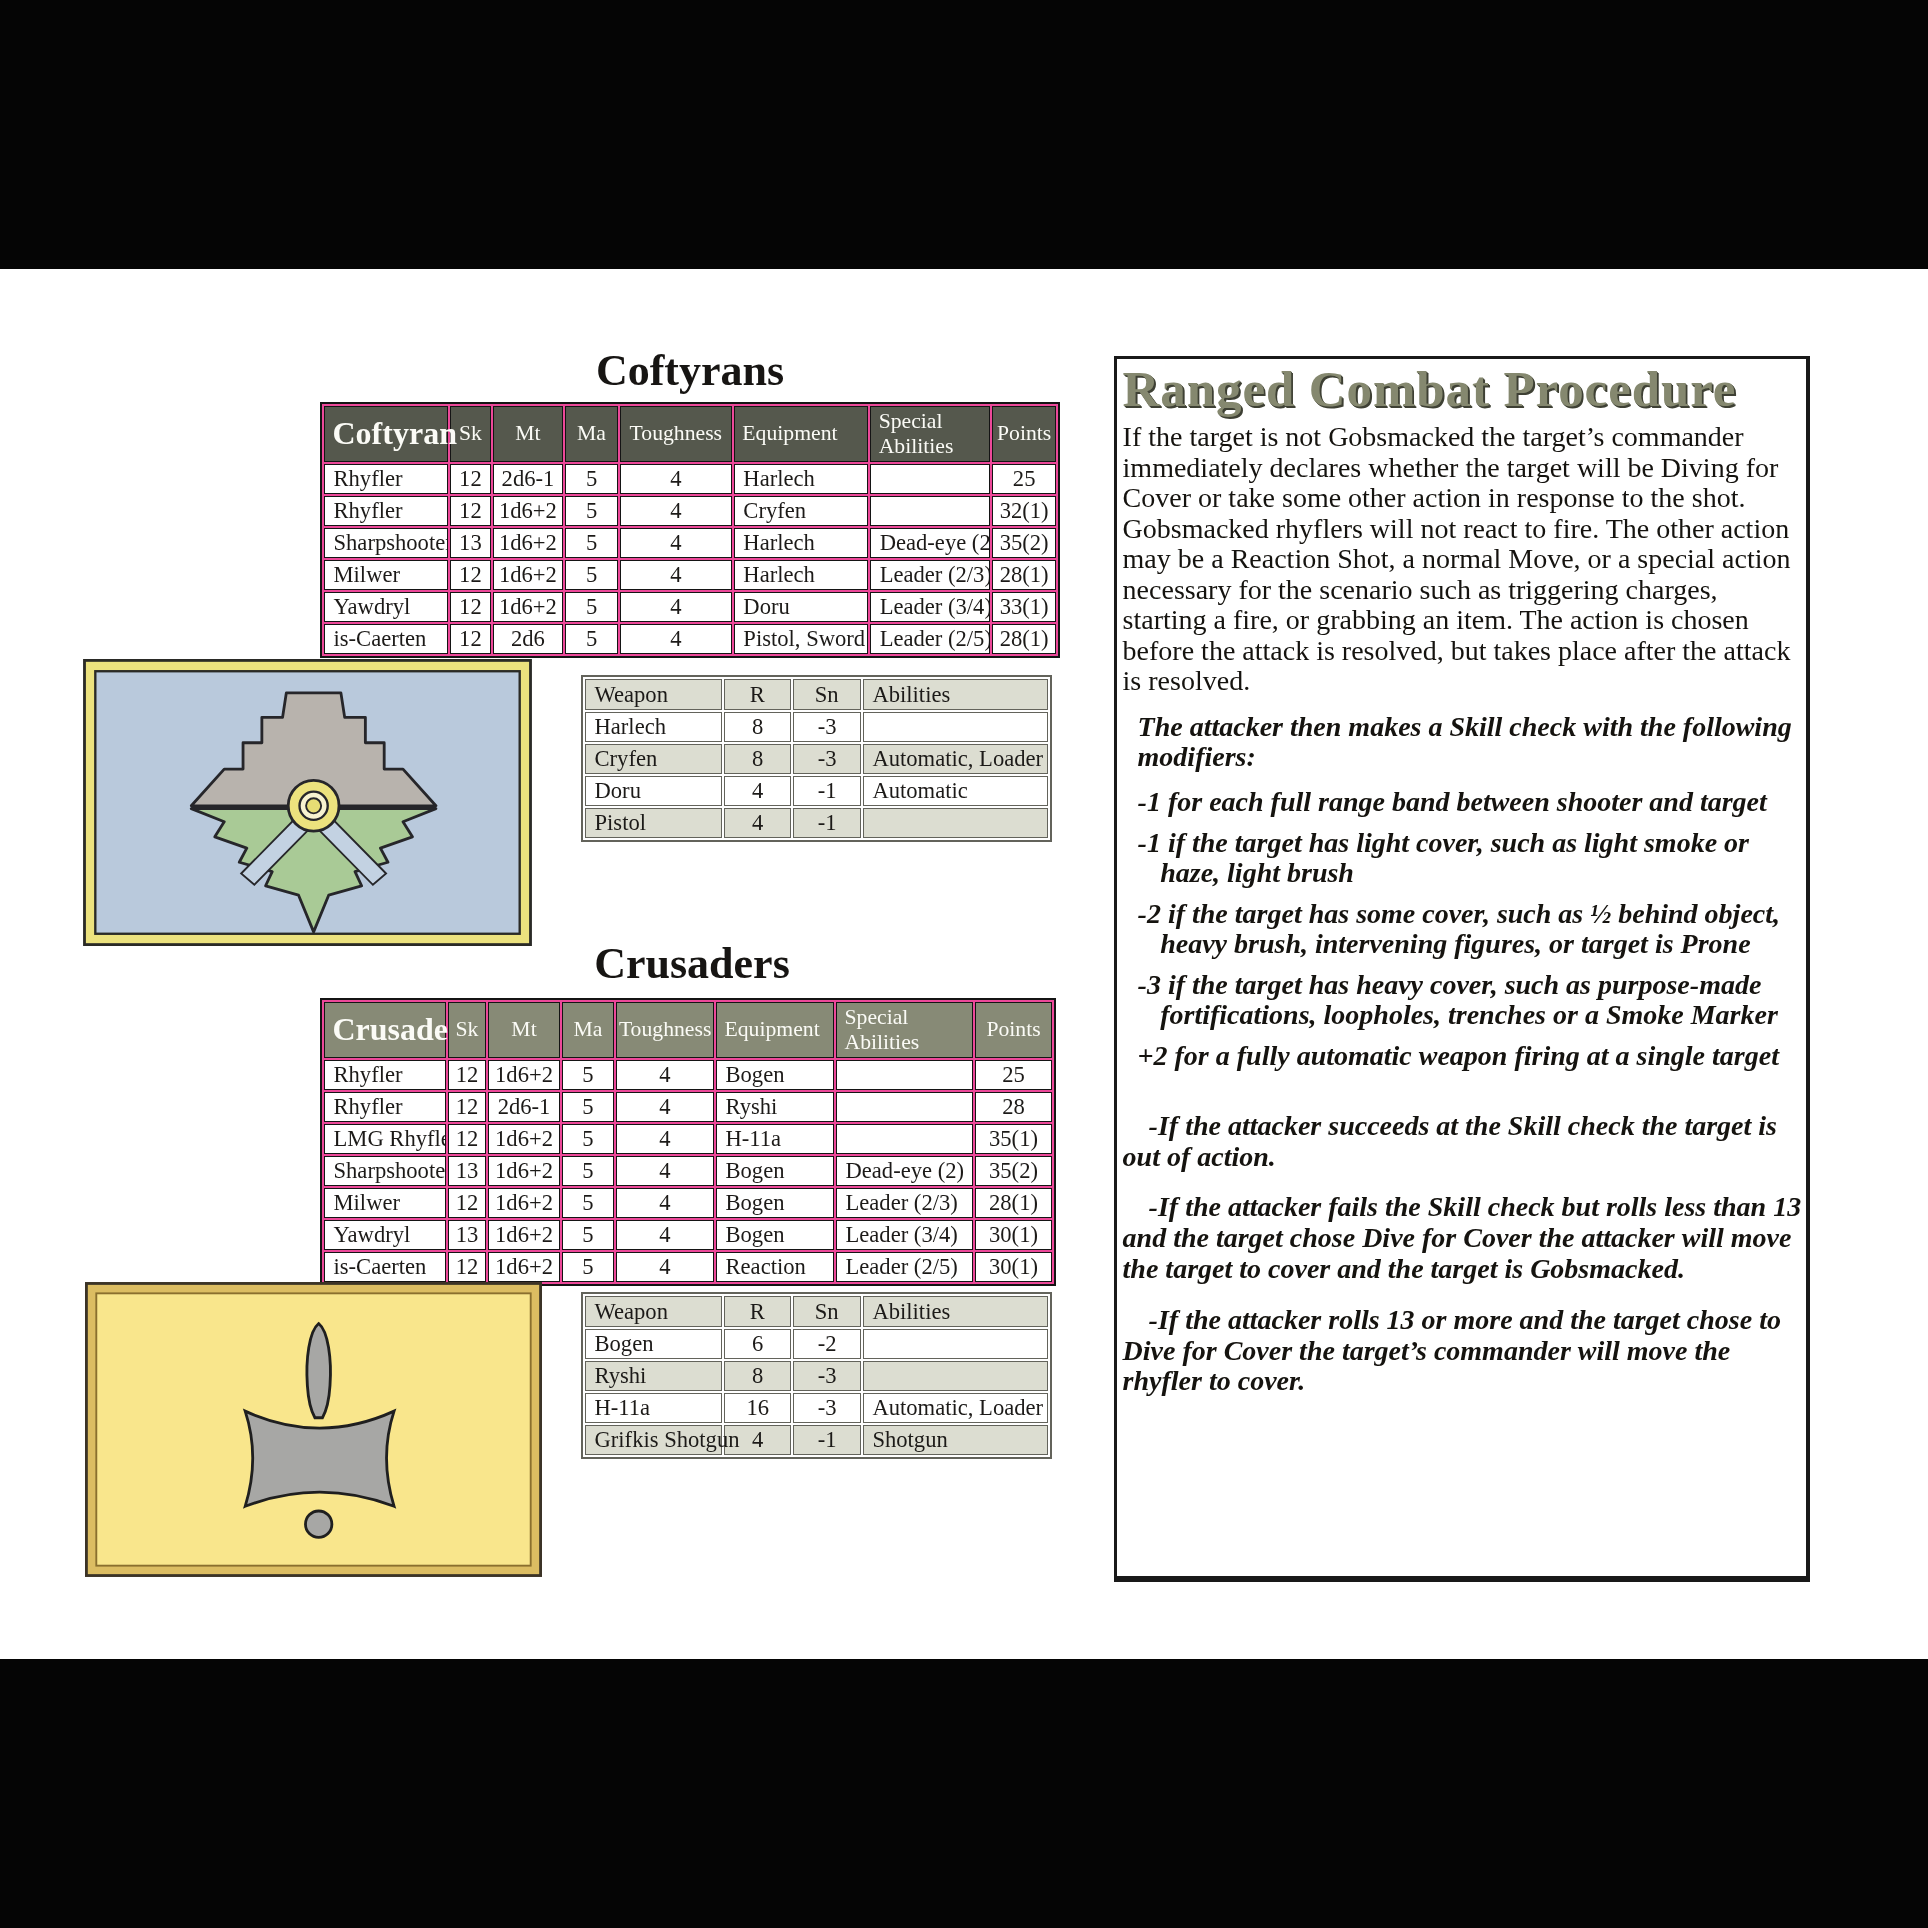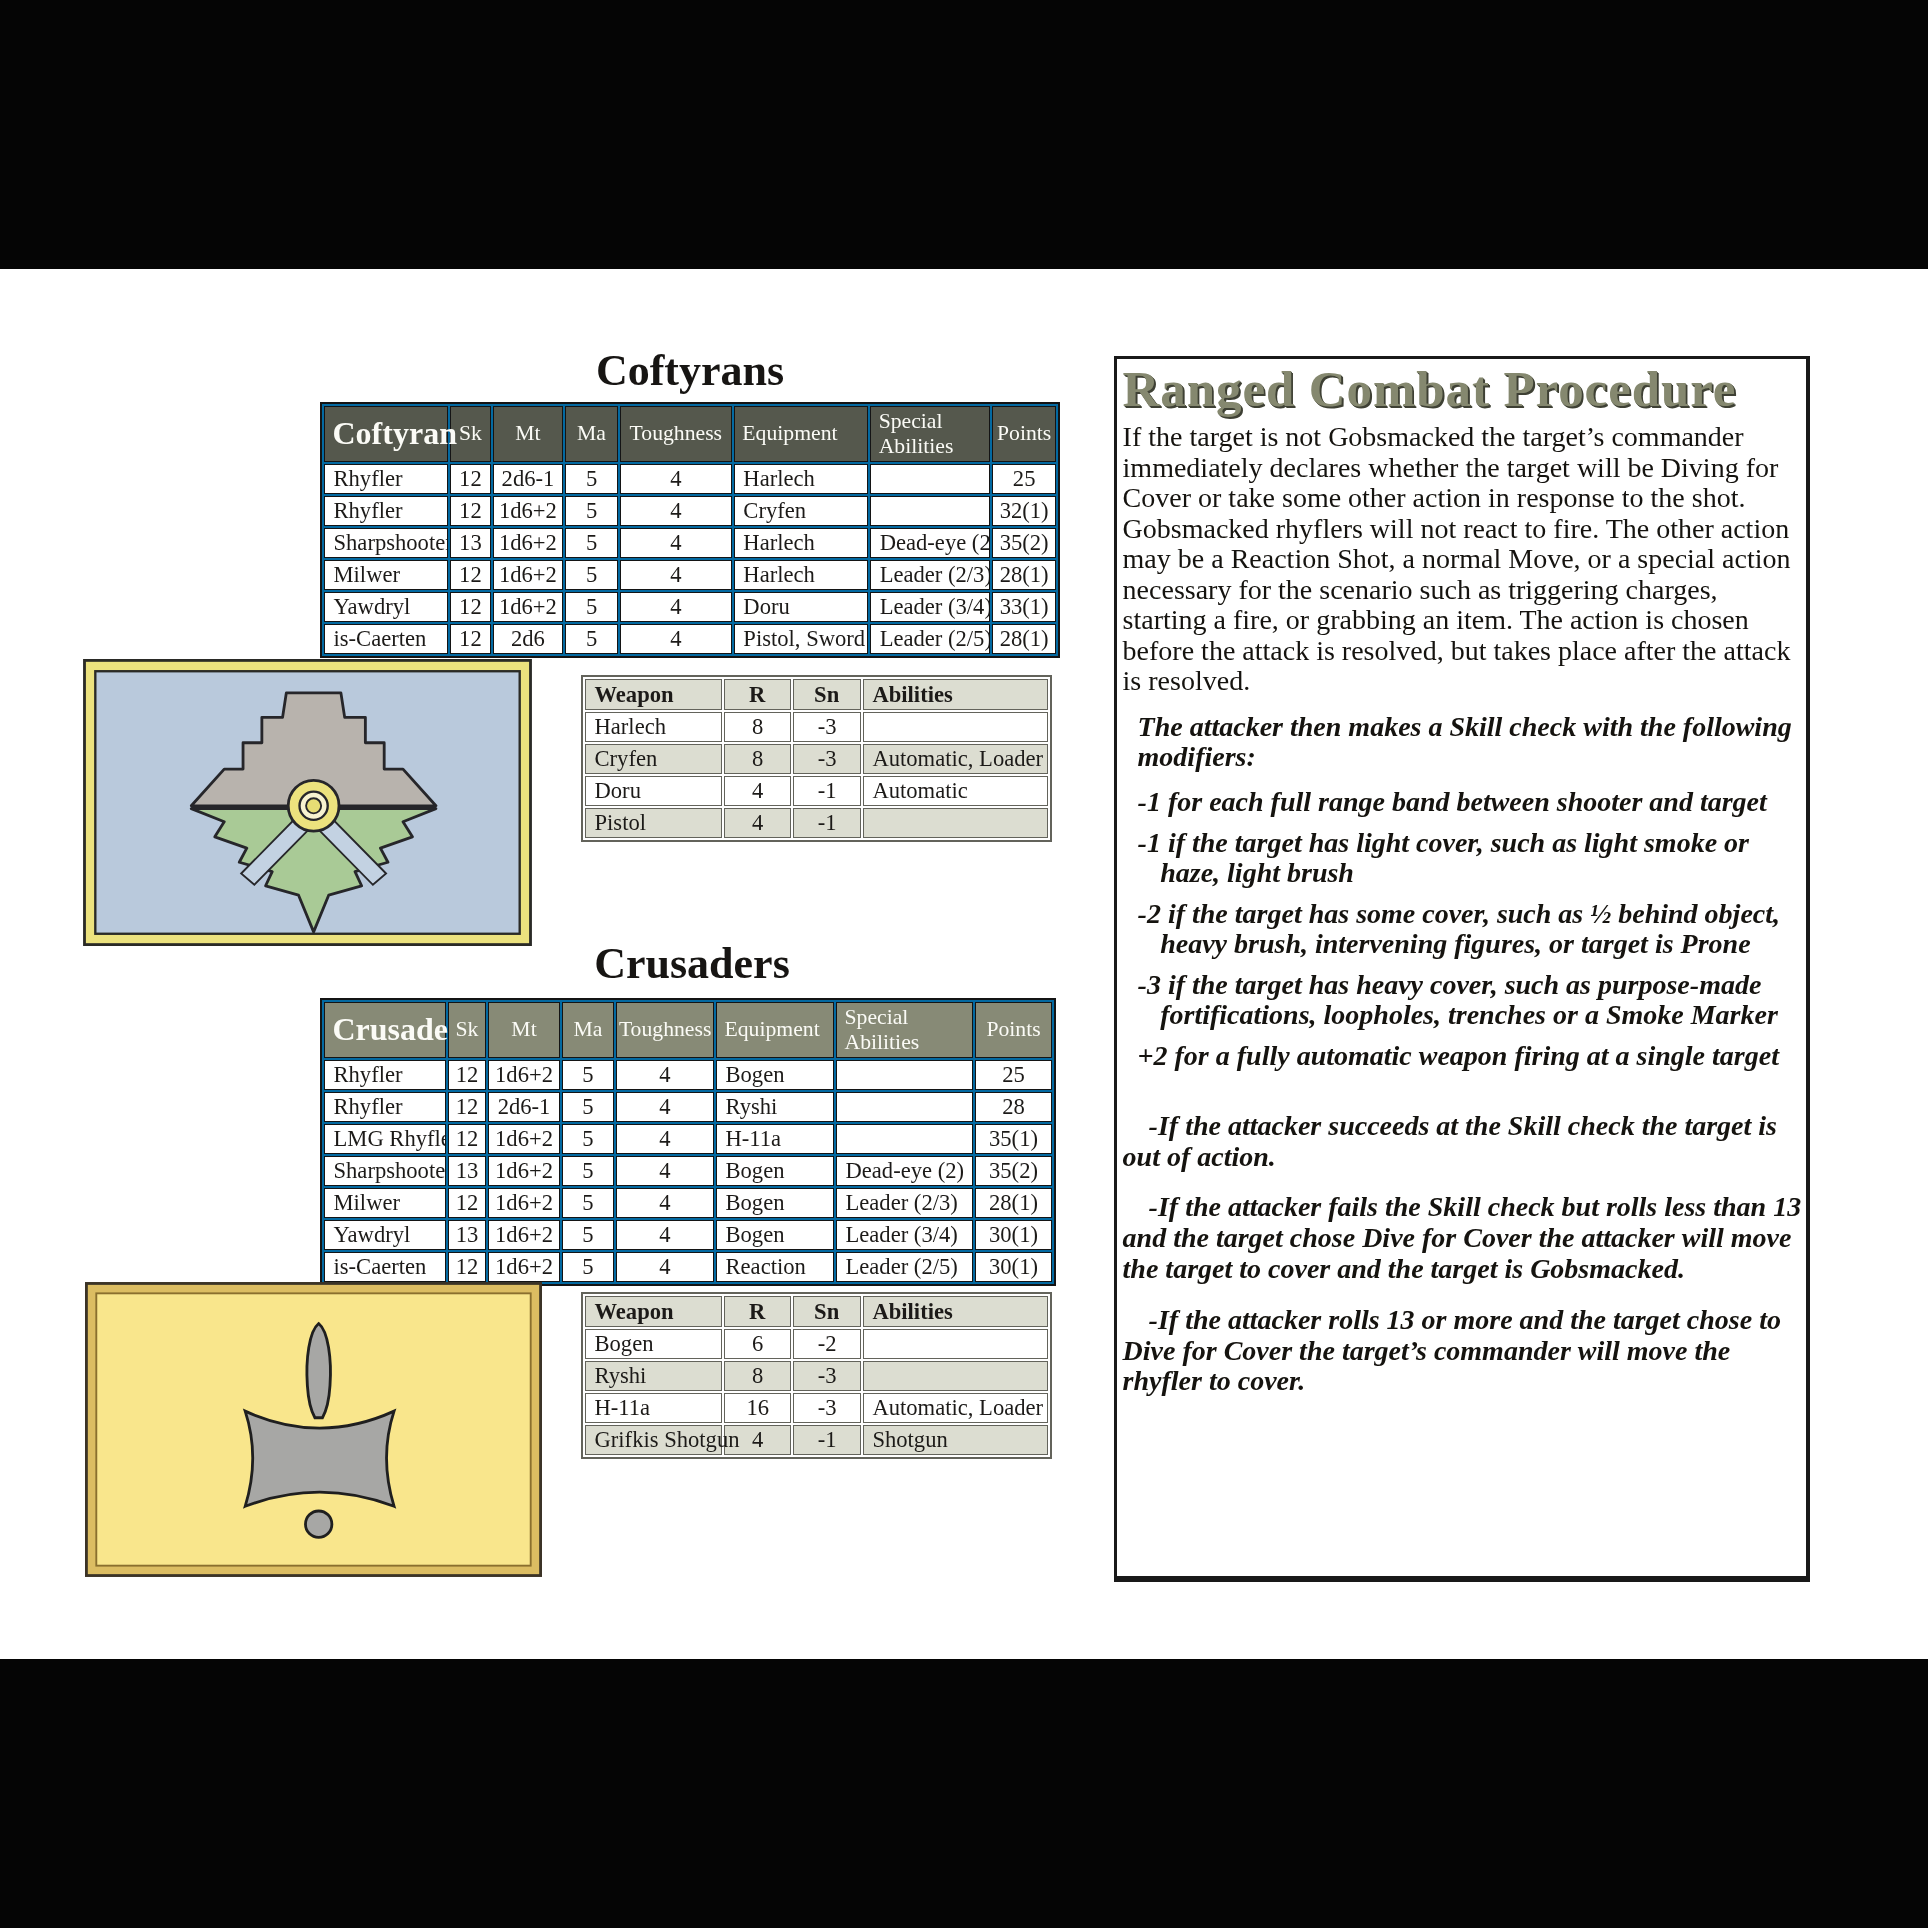--- a/index.html
+++ b/index.html
@@ -14,21 +14,21 @@
   .section-title{
     position:absolute;text-align:center;font-weight:bold;font-size:44px;color:#171513;
     letter-spacing:0px;
   }
   #coftyrans-title{left:320px;top:345px;width:740px;}
   #crusaders-title{left:320px;top:938px;width:744px;}
 
   
   table.unit-table{
     position:absolute;border-collapse:separate;border-spacing:2.8px;
-    background:#0369a1;border:2.8px solid #141414;table-layout:fixed;
+    background:#ec4899;border:2.8px solid #141414;table-layout:fixed;
   }
   #coftyrans-table{left:320px;top:402px;width:740px;}
   #crusaders-table{left:320px;top:998px;width:644px;}
   .unit-table th{
     background:var(--hdr,#55584d);color:#fbfbf6;border:1.9px solid #141414;
     font-weight:normal;font-size:21.7px;text-align:center;padding:1.9px 1.9px;
   }
   #coftyrans-table th{height:43px;}
   #crusaders-table th{height:28px;}
   .unit-table th.name-hdr{font-size:32px;font-weight:bold;text-align:left;padding-left:7.5px;}
@@ -41,21 +41,21 @@
   .unit-table td.c{text-align:center;}
 
   
   table.wtable{
     position:absolute;border-collapse:separate;border-spacing:2.4px;
     background:#ffffff;border:2.8px solid #63635b;table-layout:fixed;width:471px;
   }
   #weapons-coftyrans{left:581px;top:675px;}
   #weapons-crusaders{left:581px;top:1292px;}
   .wtable th{
-    background:var(--whdr,#dcddd1);border:1.9px solid #63635b;font-weight:bold;
+    background:var(--whdr,#dcddd1);border:1.9px solid #63635b;font-weight:normal;
     font-size:22.6px;text-align:left;padding-left:8.5px;height:27px;color:#1c1a18;
   }
   .wtable th.c{text-align:center;padding-left:0;}
   .wtable td{
     border:1.9px solid #63635b;background:#ffffff;font-size:22.6px;height:26px;
     color:#1c1a18;white-space:nowrap;
   }
   .wtable tr.alt td{background:var(--whdr,#dcddd1);}
   .wtable td.l{text-align:left;padding-left:8.5px;}
   .wtable td.c{text-align:center;}

